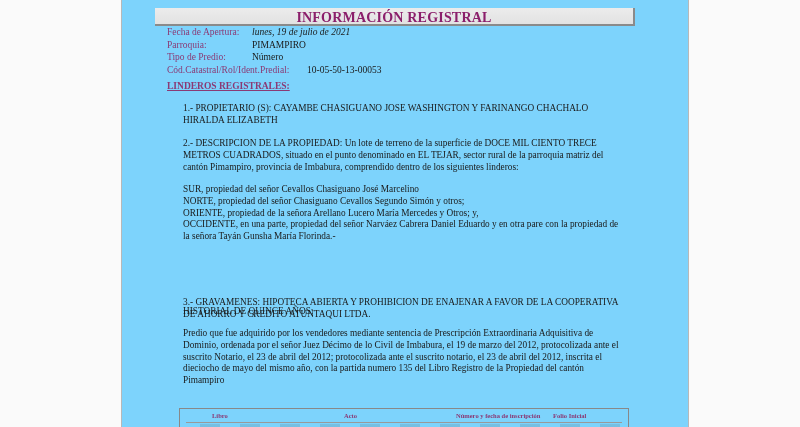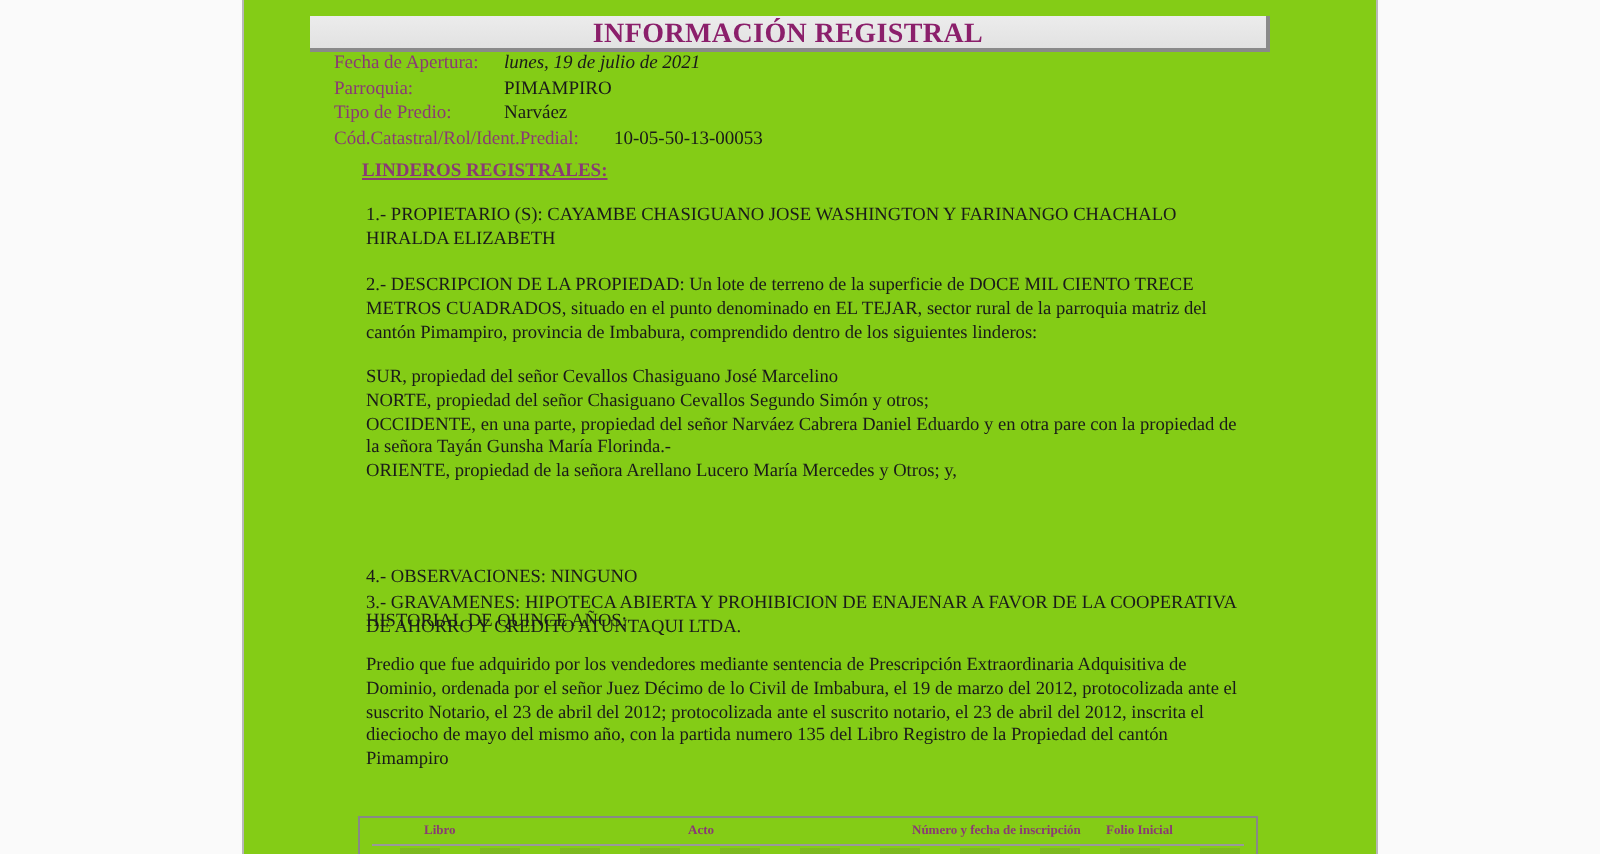--- a/index.html
+++ b/index.html
@@ -3,21 +3,21 @@
 <meta charset="utf-8">
 <style>
   html, body { margin:0; padding:0; }
   body {
     width:800px; height:427px; overflow:hidden; position:relative;
     background:#fafafa;
     font-family:"Liberation Serif", serif;
   }
   .page {
     position:absolute; left:121px; top:0; width:566px; height:427px;
-    background:#84cc16;
+    background:#7dd3fc;
     border-left:1px solid #b8b8b8;
     border-right:1px solid #b8b8b8;
   }
   .header-bar {
     position:absolute; left:33px; top:8px; width:478px; height:16px;
     background:linear-gradient(#ececec,#e2e2e2);
     border-right:2px solid #8a8a8a;
     border-bottom:2px solid #8a8a8a;
     text-align:center;
   }
@@ -27,21 +27,20 @@
   }
   .meta { position:absolute; left:45px; top:26px; font-size:9.5px; line-height:12.6px; }
   .meta-row { position:relative; height:12.6px; white-space:nowrap; }
   .meta-label { color:#8a3a75; position:absolute; left:0; }
   .meta-value { color:#1a1a1a; position:absolute; }
   .meta-value.italic { font-style:italic; }
   .section-heading {
     position:absolute; left:45px; top:81px;
     font-weight:bold; font-size:9.5px; color:#8a3a75;
     text-decoration:underline;
-    margin-left:14px;
   }
   .body-text {
     position:absolute; left:61px; width:440px;
     font-size:9.3px; line-height:11.8px; color:#1a1a1a;
   }
   .resumen-heading {
     position:absolute; left:45px; top:397px;
     font-weight:bold; font-size:8px; color:#8a3a75;
     text-decoration:underline;
   }
@@ -70,42 +69,41 @@
     <div class="meta-row">
       <span class="meta-label">Fecha de Apertura:</span>
       <span class="meta-value italic" style="left:85px;">lunes, 19 de julio de 2021</span>
     </div>
     <div class="meta-row">
       <span class="meta-label">Parroquia:</span>
       <span class="meta-value" style="left:85px;">PIMAMPIRO</span>
     </div>
     <div class="meta-row">
       <span class="meta-label">Tipo de Predio:</span>
-      <span class="meta-value" style="left:85px;">Narváez</span>
+      <span class="meta-value" style="left:85px;">Número</span>
     </div>
     <div class="meta-row">
       <span class="meta-label">Cód.Catastral/Rol/Ident.Predial:</span>
       <span class="meta-value" style="left:140px;">10-05-50-13-00053</span>
     </div>
   </div>
 
   <div class="section-heading">LINDEROS REGISTRALES:</div>
 
   <div class="body-text" style="top:103px;">1.- PROPIETARIO (S): CAYAMBE CHASIGUANO JOSE WASHINGTON Y FARINANGO CHACHALO HIRALDA ELIZABETH</div>
   <div class="body-text" style="top:138px;">2.- DESCRIPCION DE LA PROPIEDAD: Un lote de terreno de la superficie de DOCE MIL CIENTO TRECE METROS CUADRADOS, situado en el punto denominado en EL TEJAR, sector rural de la parroquia matriz del cantón Pimampiro, provincia de Imbabura, comprendido dentro de los siguientes linderos:</div>
 
   <div class="body-text" style="top:184px;">
     <div>SUR, propiedad del señor Cevallos Chasiguano José Marcelino</div>
     <div>NORTE, propiedad del señor Chasiguano Cevallos Segundo Simón y otros;</div>
+    <div>ORIENTE, propiedad de la señora Arellano Lucero María Mercedes y Otros; y,</div>
     <div>OCCIDENTE, en una parte, propiedad del señor Narváez Cabrera Daniel Eduardo y en otra pare con la propiedad de la señora Tayán Gunsha María Florinda.-</div>
-    <div>ORIENTE, propiedad de la señora Arellano Lucero María Mercedes y Otros; y,</div>
   </div>
 
   <div class="body-text" style="top:250px;margin-top:47px;">3.- GRAVAMENES: HIPOTECA ABIERTA Y PROHIBICION DE ENAJENAR A FAVOR DE LA COOPERATIVA DE AHORRO Y CREDITO ATUNTAQUI LTDA.</div>
-  <div class="body-text" style="top:284px;">4.- OBSERVACIONES: NINGUNO</div>
   <div class="body-text" style="top:306px;">HISTORIAL DE QUINCE AÑOS:</div>
   <div class="body-text" style="top:328px;">Predio que fue adquirido  por los vendedores mediante sentencia de Prescripción Extraordinaria Adquisitiva de Dominio, ordenada por el señor Juez Décimo de lo Civil de Imbabura, el 19 de marzo del 2012, protocolizada ante el suscrito Notario, el 23 de abril del 2012; protocolizada ante el suscrito notario, el 23 de abril del 2012, inscrita el dieciocho de mayo del mismo año, con la partida numero 135 del Libro Registro de la Propiedad del cantón Pimampiro</div>
 
 
   <div class="mov-table">
     <span class="mov-head" style="left:32px;">Libro</span>
     <span class="mov-head" style="left:164px;">Acto</span>
     <span class="mov-head" style="left:276px;">Número y fecha de inscripción</span>
     <span class="mov-head" style="left:373px;">Folio Inicial</span>
     <div class="mov-line"></div>

